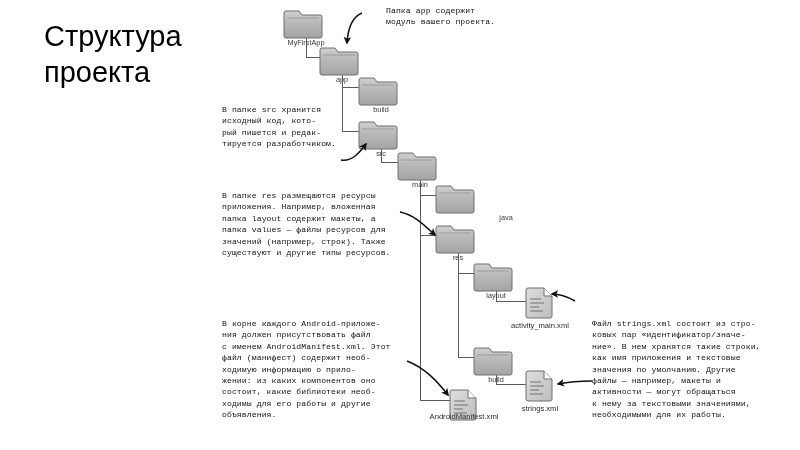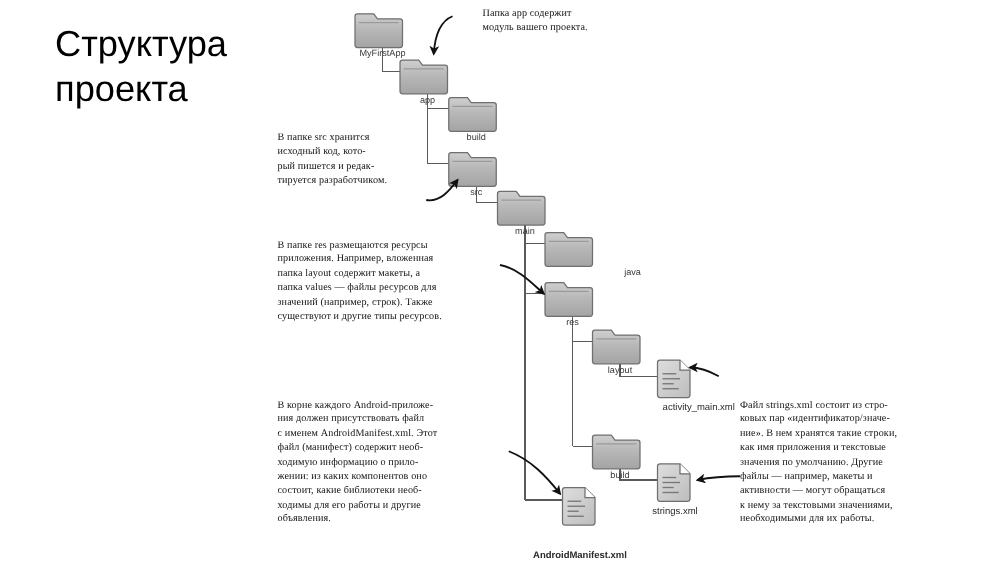--- a/index.html
+++ b/index.html
@@ -17,21 +17,21 @@
     font-size:29px;line-height:36px;color:#000;
     font-weight:400;letter-spacing:0px;
   }
 
   
   #diagram{position:absolute;left:0;top:0;width:800px;height:450px;}
 
   
   .note{
     position:absolute;
-    font-family:Liberation Serif, serif;
+    font-family:Liberation Mono, monospace;
     color:#121212;
     font-size:8.1px;
     line-height:11.4px;
     letter-spacing:.1px;
     white-space:pre-line;
   }
 
   
   .cap{
     position:absolute;
@@ -177,24 +177,24 @@
   </svg>
 
   <div class="cap" style="left:306px;top:38px;">MyFirstApp</div>
   <div class="cap" style="left:342px;top:75px;">app</div>
   <div class="cap" style="left:381px;top:105px;">build</div>
   <div class="cap" style="left:381px;top:149px;">src</div>
   <div class="cap" style="left:420px;top:180px;">main</div>
   <div class="cap" style="left:458px;top:213px;margin-left:48px;">java</div>
   <div class="cap" style="left:458px;top:253px;">res</div>
   <div class="cap" style="left:496px;top:291px;">layout</div>
-  <div class="cap dark" style="left:540px;top:321px;margin-left:19px;">activity_main.xml</div>
+  <div class="cap dark" style="left:540px;top:321px;">activity_main.xml</div>
   <div class="cap" style="left:496px;top:375px;">build</div>
   <div class="cap dark" style="left:540px;top:404px;">strings.xml</div>
-  <div class="cap dark" style="left:464px;top:439px;font-weight:bold;">AndroidManifest.xml</div>
+  <div class="cap dark" style="left:464px;top:412px;">AndroidManifest.xml</div>
 
   <div class="note" style="left:386px;top:5px;width:180px;">Папка app содержит
 модуль вашего проекта.</div>
 
   <div class="note" style="left:222px;top:190px;width:250px;">В папке res размещаются ресурсы
 приложения. Например, вложенная
 папка layout содержит макеты, а
 папка values — файлы ресурсов для
 значений (например, строк). Также
 существуют и другие типы ресурсов.</div>

